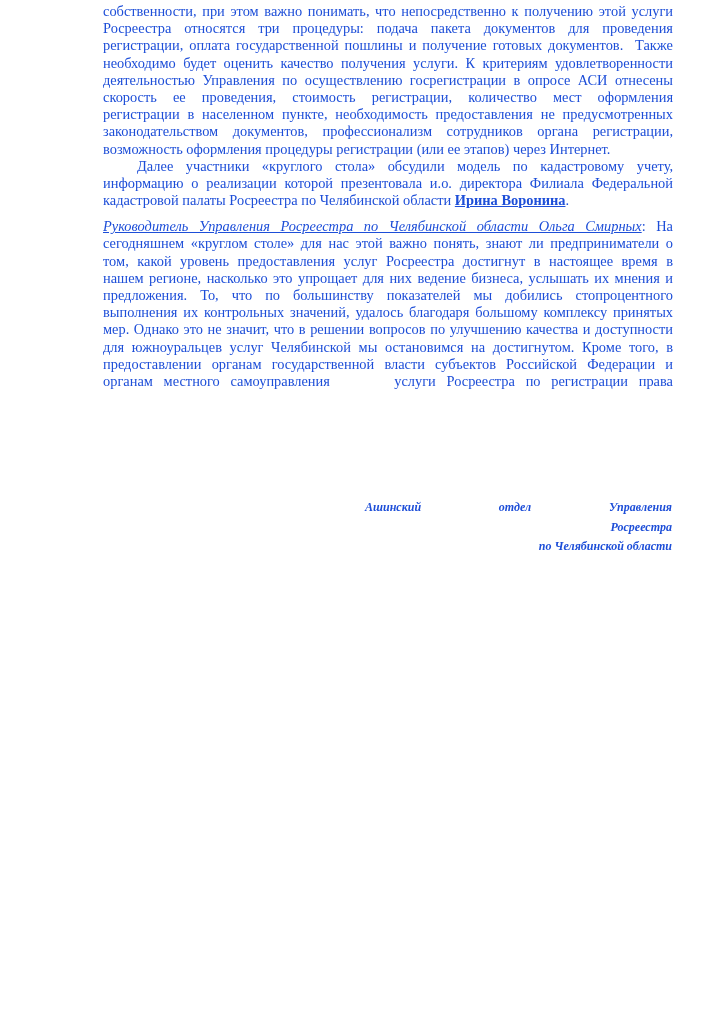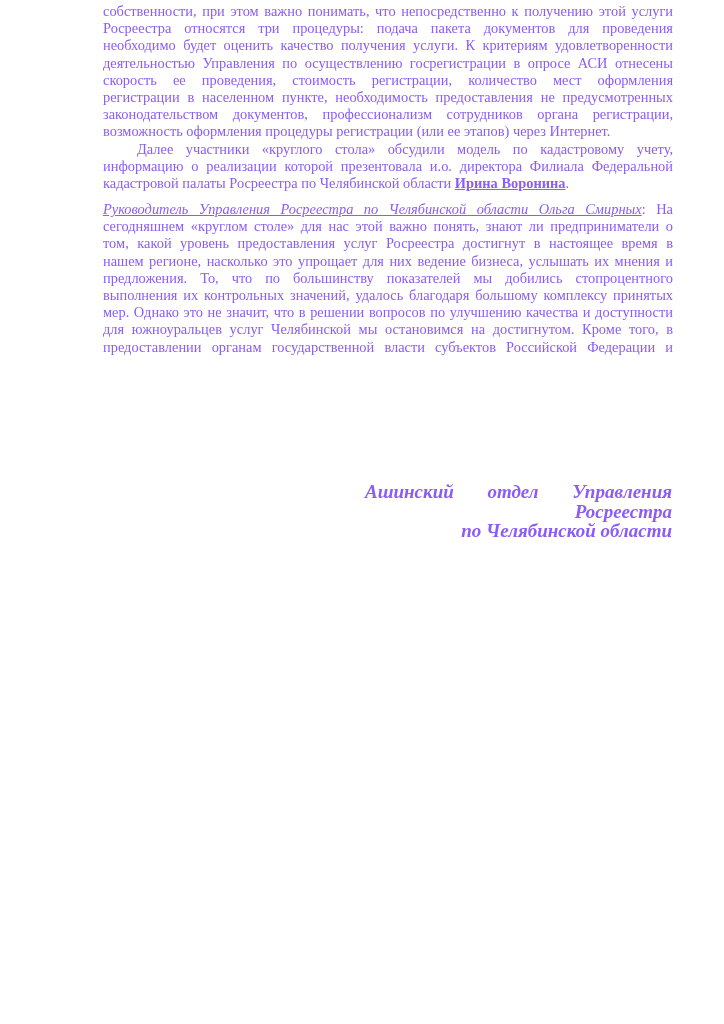--- a/index.html
+++ b/index.html
@@ -1,21 +1,21 @@
 <!DOCTYPE html>
 <html><head>
 <meta charset="utf-8">
 <style>
   html, body { margin: 0; padding: 0; background: #ffffff; }
   .page {
     position: relative;
     width: 724px;
     height: 824px;
     background: #ffffff;
-    color: #8b5cf6;
+    color: #1d4ed8;
     font-family: "Liberation Serif", serif;
     overflow: hidden;
   }
   .doc-body {
     position: absolute;
     left: 103px;
     top: 3px;
     width: 570px;
   }
   .para { margin: 0; }
@@ -30,38 +30,39 @@
     text-justify: inter-word;
   }
   .line.last { text-align-last: left; }
   .line.indent { text-indent: 34px; }
   .run-r { font-weight: normal; font-style: normal; }
   .run-b { font-weight: bold; text-decoration: underline; }
   .run-biu { font-weight: normal; font-style: italic; text-decoration: underline; }
   .signature {
     position: absolute;
     left: 365px;
-    top: 482px;
+    top: 498px;
     width: 307px;
     font-weight: bold;
     font-style: italic;
-    font-size: 19px;
+    font-size: 12px;
     line-height: 19.5px;
   }
   .sig-line { text-align: right; }
   .sig-line.spread { text-align: justify; text-align-last: justify; }
 </style>
 </head>
 <body>
 
 <div class="page">
   <div class="doc-body">
       <div class="para">
         <div class="line"><span class="run-r">собственности, при этом важно понимать, что непосредственно к получению этой услуги</span></div>
         <div class="line"><span class="run-r">Росреестра относятся три процедуры: подача пакета документов для проведения</span></div>
+        <div class="line"><span class="run-r">регистрации, оплата государственной пошлины и получение готовых документов.&nbsp; Также</span></div>
         <div class="line"><span class="run-r">необходимо будет оценить качество получения услуги. К критериям удовлетворенности</span></div>
         <div class="line"><span class="run-r">деятельностью Управления по осуществлению госрегистрации в опросе АСИ отнесены</span></div>
         <div class="line"><span class="run-r">скорость ее проведения, стоимость регистрации, количество мест оформления</span></div>
         <div class="line"><span class="run-r">регистрации в населенном пункте, необходимость предоставления не предусмотренных</span></div>
         <div class="line"><span class="run-r">законодательством документов, профессионализм сотрудников органа регистрации,</span></div>
         <div class="line last"><span class="run-r">возможность оформления процедуры регистрации (или ее этапов) через Интернет.</span></div>
       </div>
       <div class="para">
         <div class="line indent"><span class="run-r">Далее участники «круглого стола» обсудили модель по кадастровому учету,</span></div>
         <div class="line"><span class="run-r">информацию о реализации которой презентовала и.о. директора Филиала Федеральной</span></div>
@@ -70,20 +71,21 @@
       <div class="para gap-before">
         <div class="line"><span class="run-biu">Руководитель Управления Росреестра по Челябинской области Ольга Смирных</span><span class="run-r">: На</span></div>
         <div class="line"><span class="run-r">сегодняшнем «круглом столе» для нас этой важно понять, знают ли предприниматели о</span></div>
         <div class="line"><span class="run-r">том, какой уровень предоставления услуг Росреестра достигнут в настоящее время в</span></div>
         <div class="line"><span class="run-r">нашем регионе, насколько это упрощает для них ведение бизнеса, услышать их мнения и</span></div>
         <div class="line"><span class="run-r">предложения. То, что по большинству показателей мы добились стопроцентного</span></div>
         <div class="line"><span class="run-r">выполнения их контрольных значений, удалось благодаря большому комплексу принятых</span></div>
         <div class="line"><span class="run-r">мер. Однако это не значит, что в решении вопросов по улучшению качества и доступности</span></div>
         <div class="line"><span class="run-r">для южноуральцев услуг Челябинской мы остановимся на достигнутом. Кроме того, в</span></div>
         <div class="line"><span class="run-r">предоставлении органам государственной власти субъектов Российской Федерации и</span></div>
+        <div class="line"><span class="run-r">органам местного самоуправления &nbsp;&nbsp;&nbsp;&nbsp; услуги Росреестра по регистрации права</span></div>
       </div>
     </div>
   <div class="signature">
     <div class="sig-line spread">Ашинский отдел Управления</div>
     <div class="sig-line">Росреестра</div>
     <div class="sig-line">по Челябинской области</div>
   </div>
 </div>
 
 </body></html>

